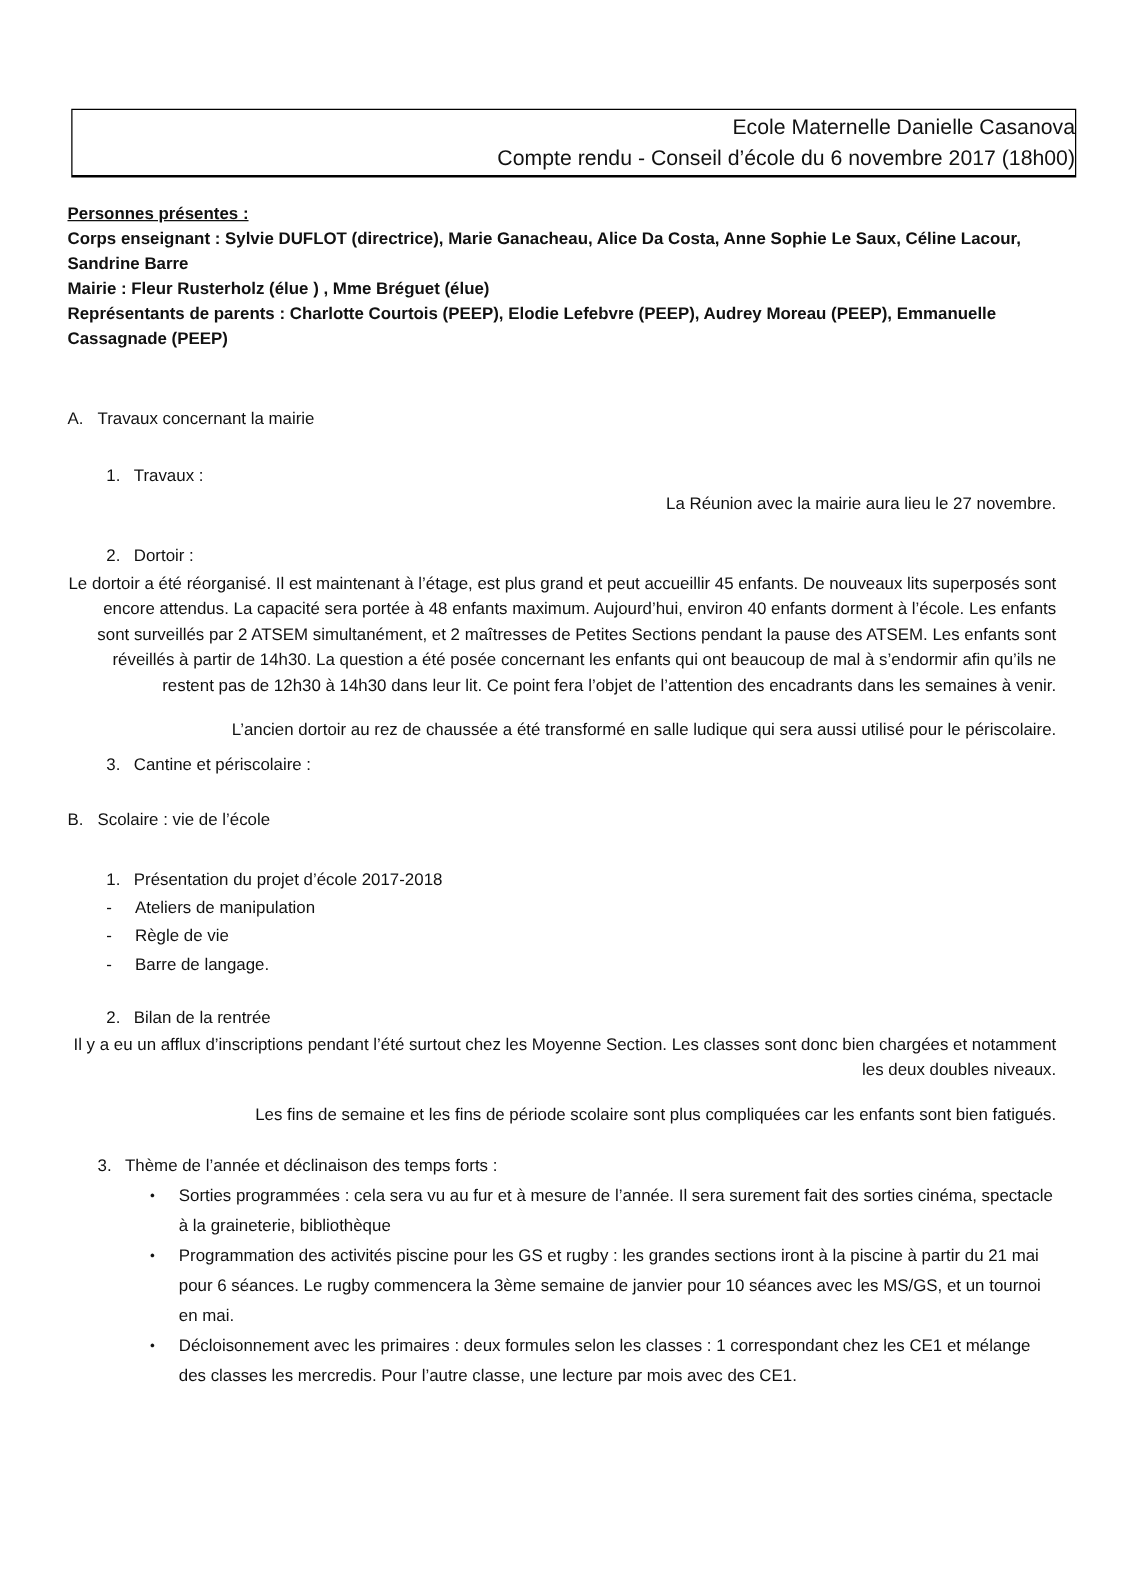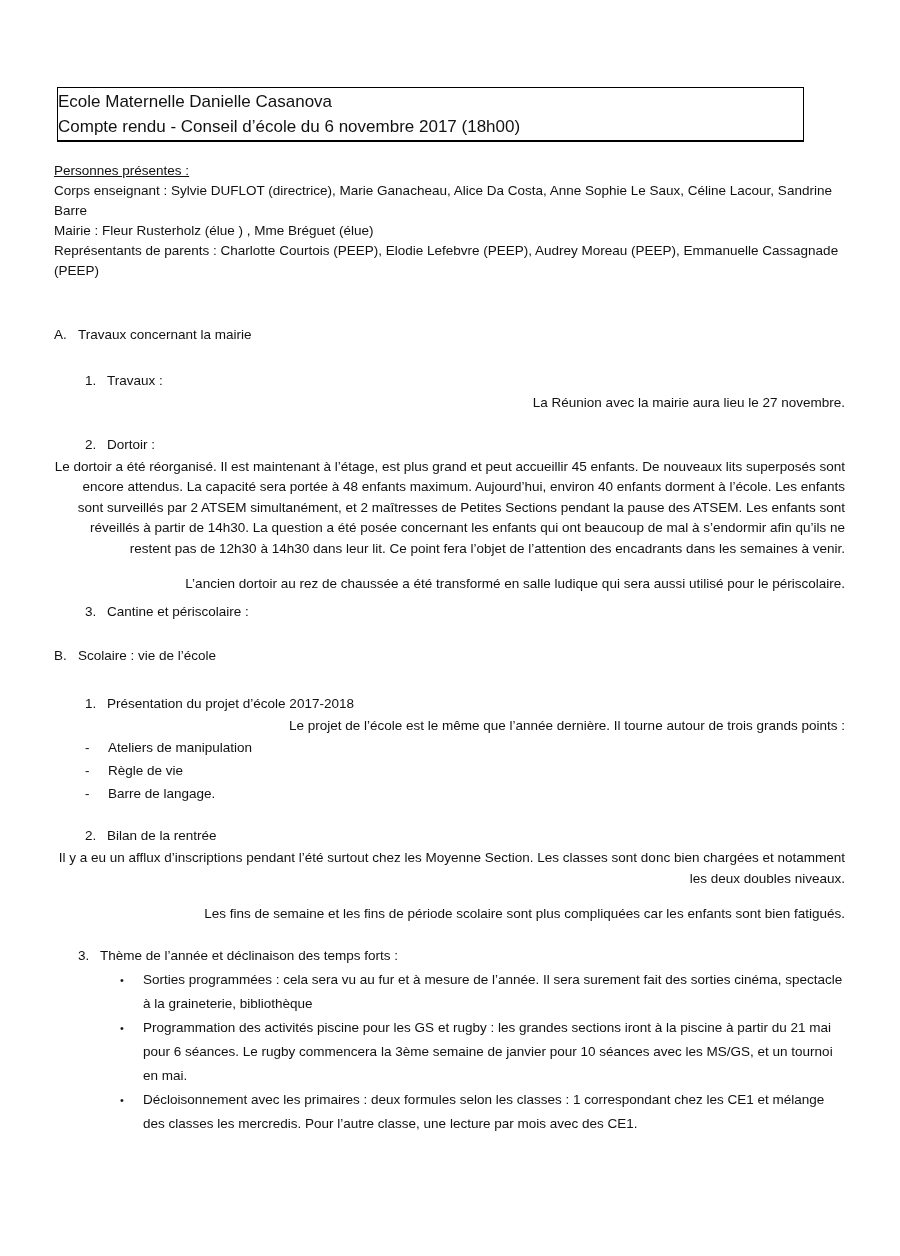--- a/index.html
+++ b/index.html
@@ -15,32 +15,33 @@
     font-size: 13.5px;
     overflow: hidden;
   }
   .doc {
     box-sizing: border-box;
     width: 900px;
     padding: 87px 55px 0 54px;
   }
   .title-box {
     box-sizing: border-box;
-    width: 747px;
+    width: 804px;
     margin-left: 3px;
     border: 1px solid #000;
     border-bottom-width: 2px;
-    text-align: left;
+    text-align: right;
     font-size: 17px;
     line-height: 25px;
     padding: 1px 0 1px 0;
   }
   .attendees {
     margin-top: 19px;
     line-height: 20px;
+    font-weight: bold;
   }
   .attendees-heading {
     text-decoration: underline;
   }
   .sec-head {
     display: flex;
     line-height: 20px;
   }
   .sec-label {
     flex: none;
@@ -137,21 +138,20 @@
 
   <div class="sec-head mt24">
     <span class="sec-label">B.</span>
     <span class="sec-title">Scolaire : vie de l’école</span>
   </div>
 
   <div class="item-head mt28">
     <span class="item-num">1.</span>
     <span>Présentation du projet d’école 2017-2018</span>
   </div>
-  <p class="para">Le projet de l’école est le même que l’année dernière. Il tourne autour de trois grands points :</p>
   <div class="dash-list">
     <div class="list-row">
       <span class="dash-marker">-</span>
       <span>Ateliers de manipulation</span>
     </div>
     <div class="list-row">
       <span class="dash-marker">-</span>
       <span>Règle de vie</span>
     </div>
     <div class="list-row">

